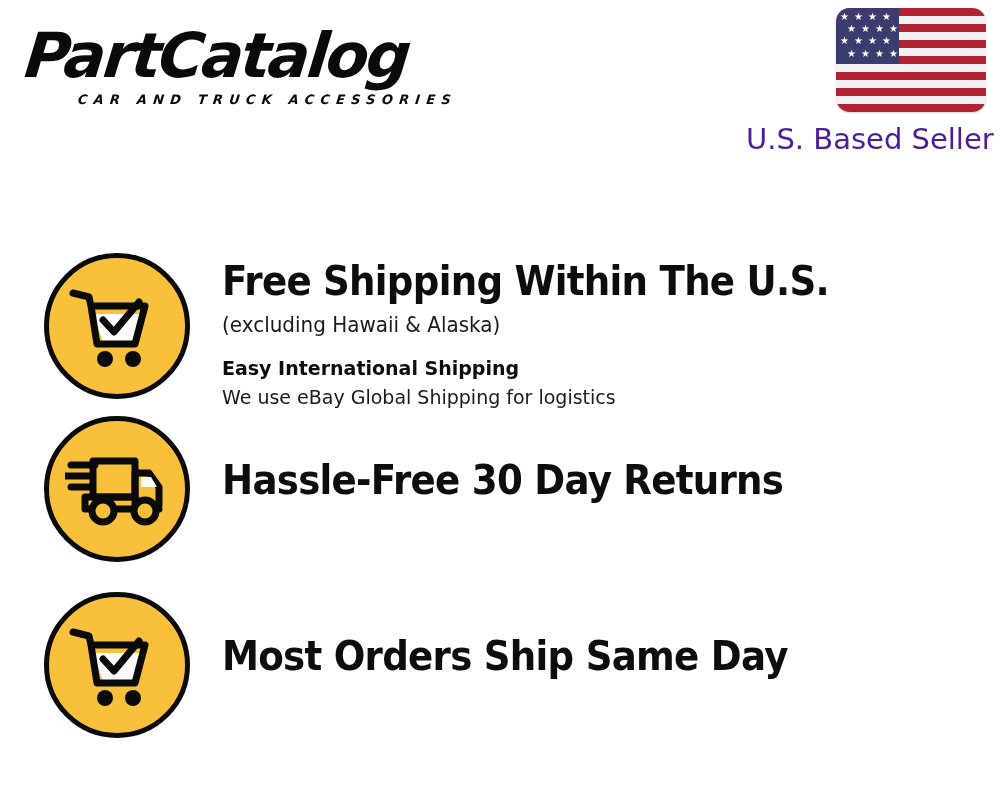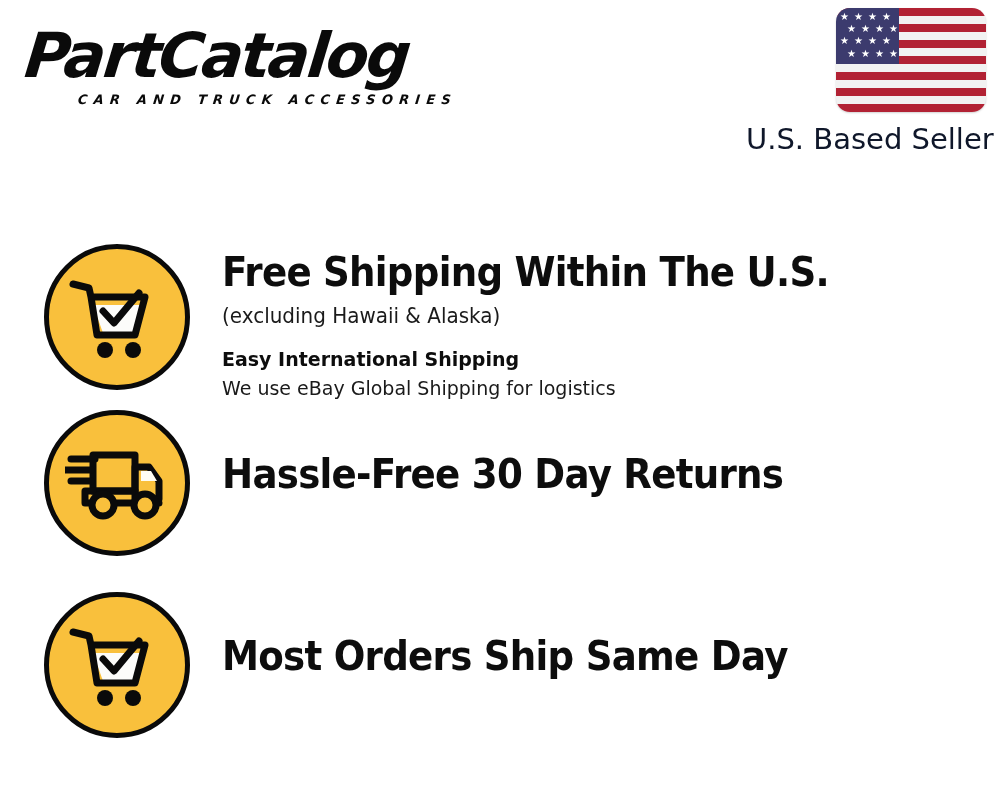--- a/index.html
+++ b/index.html
@@ -99,41 +99,41 @@
     line-height: 10px;
   }
   .seller-label {
     display: block;
     margin-top: 6px;
     margin-right: 2px;
     font-family: "DejaVu Sans", sans-serif;
     font-weight: 400;
     font-size: 29px;
     line-height: 34px;
-    color: #0f172a;
+    color: #4c1d95;
     letter-spacing: 0px;
     white-space: nowrap;
   }
 
   
   .features {
     position: absolute;
     top: 236px;
     left: 0;
     width: 1000px;
   }
   .feature-row {
     position: absolute;
     left: 0;
     width: 1000px;
     display: flex;
     align-items: flex-start;
   }
-  .row-1 { top: 8px; }
-  .row-2 { top: 174px; }
+  .row-1 { top: 17px; }
+  .row-2 { top: 180px; }
   .row-3 { top: 356px; }
 
   .icon-badge {
     flex: 0 0 auto;
     margin-left: 44px;
     width: 146px;
     height: 146px;
     border-radius: 50%;
     background: #F9C03C;
     border: 5px solid #0a0a0a;

